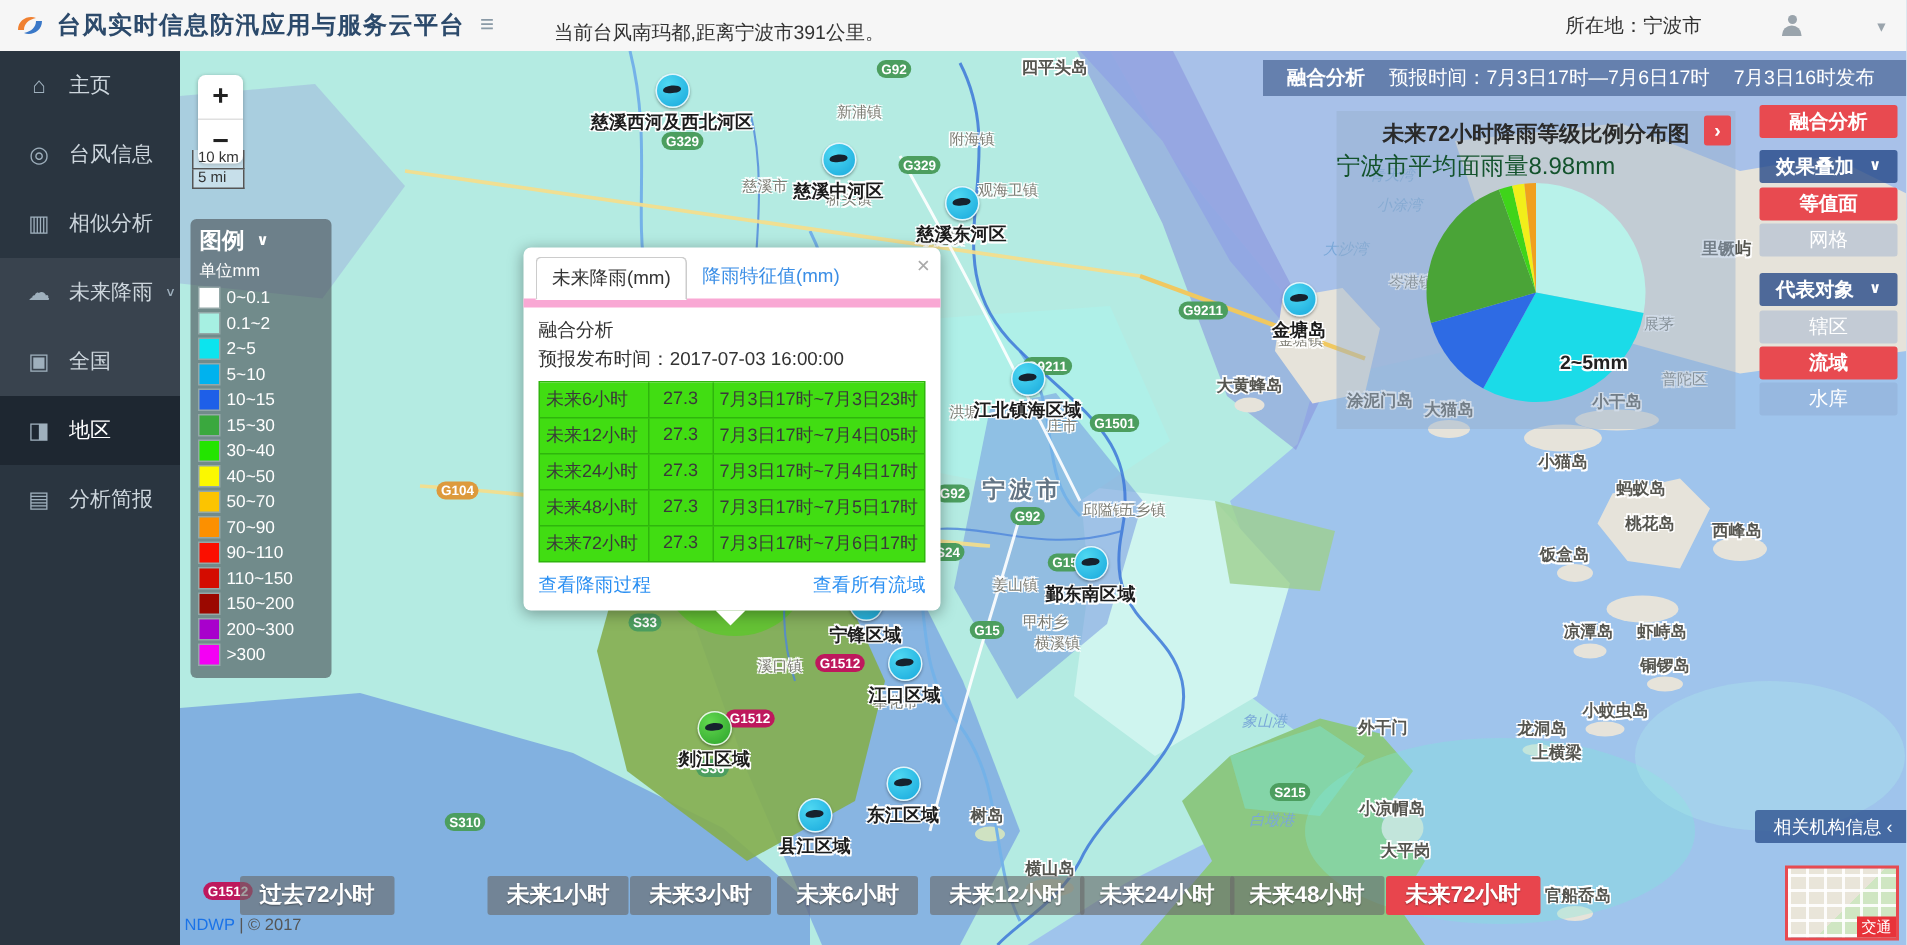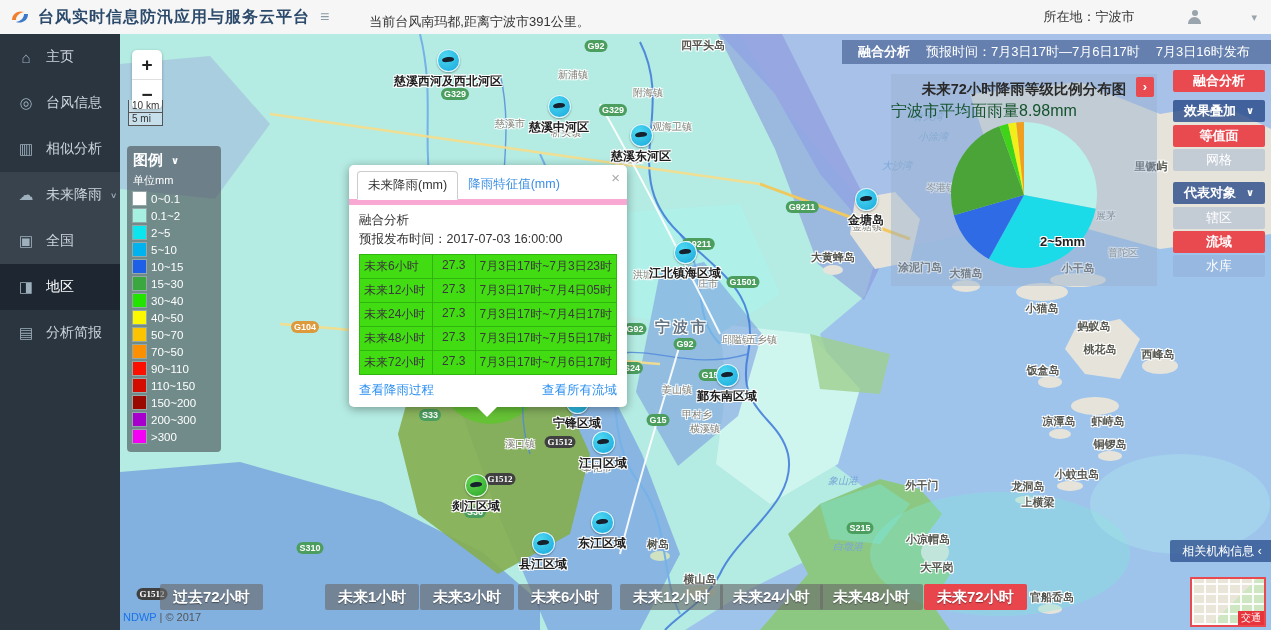--- a/index.html
+++ b/index.html
@@ -27,21 +27,21 @@
   #map{position:absolute;left:120px;top:34px;width:1151px;height:596px;overflow:hidden;background:#a0c6ee;}
   #map svg.base{position:absolute;left:0;top:0;}
   .mlabel{position:absolute;transform:translate(-50%,-50%);white-space:nowrap;pointer-events:none;}
   .halo{text-shadow:-1px -1px 0 #fff,1px -1px 0 #fff,-1px 1px 0 #fff,1px 1px 0 #fff,0 1px 0 #fff,0 -1px 0 #fff;}
   .lbl-city{font-size:15px;font-weight:bold;color:#647585;letter-spacing:3px;}
   .lbl-town{font-size:10px;color:#7d7d74;}
   .lbl-island{font-size:11px;color:#565650;font-weight:bold;}
   .lbl-water{font-size:10px;color:#7aa8d8;font-style:italic;}
   .badge{font-size:9px;font-weight:bold;color:#fff;padding:1px 3px;border-radius:6px;}
   .badge.g{background:#4c9e5f;}
-  .badge.gy{background:#404040;font-family:Liberation Serif, serif;}
+  .badge.gy{background:#be185d;}
   .badge.o{background:#dd9a3c;}
   .station{position:absolute;transform:translate(-50%,0);text-align:center;}
   .st-dot{width:21px;height:21px;margin:0 auto;border-radius:50%;border:1.5px solid rgba(255,255,255,.85);position:relative;box-shadow:0 1px 2px rgba(0,0,0,.35);cursor:pointer;}
   .st-dot.blue{background:radial-gradient(circle at 35% 30%,#4fd8f2,#17a8dc);}
   .st-dot.green{background:radial-gradient(circle at 35% 30%,#63d84f,#2ba32b);}
   .st-dot::after{content:"";position:absolute;left:4px;top:7px;width:12px;height:5px;background:#16222e;border-radius:50% 50% 40% 40%;transform:rotate(-6deg);}
   .st-label{margin-top:1px;font-size:12px;font-weight:bold;color:#1c1c1c;}
   
   #zoomctl{position:absolute;left:12px;top:16px;width:30px;background:#fff;border-radius:5px;box-shadow:0 1px 3px rgba(0,0,0,.3);text-align:center;z-index:30;}
   .zbtn{height:29px;line-height:29px;font-size:19px;font-weight:bold;color:#222;cursor:pointer;}
@@ -385,21 +385,21 @@
           <div class="lg-row">
             <span class="lg-sw" style="background: rgb(251, 248, 0);"></span>
             <span>40~50</span>
           </div>
           <div class="lg-row">
             <span class="lg-sw" style="background: rgb(252, 196, 0);"></span>
             <span>50~70</span>
           </div>
           <div class="lg-row">
             <span class="lg-sw" style="background: rgb(252, 144, 0);"></span>
-            <span>70~50</span>
+            <span>70~90</span>
           </div>
           <div class="lg-row">
             <span class="lg-sw" style="background: rgb(251, 15, 0);"></span>
             <span>90~110</span>
           </div>
           <div class="lg-row">
             <span class="lg-sw" style="background: rgb(212, 12, 0);"></span>
             <span>110~150</span>
           </div>
           <div class="lg-row">

